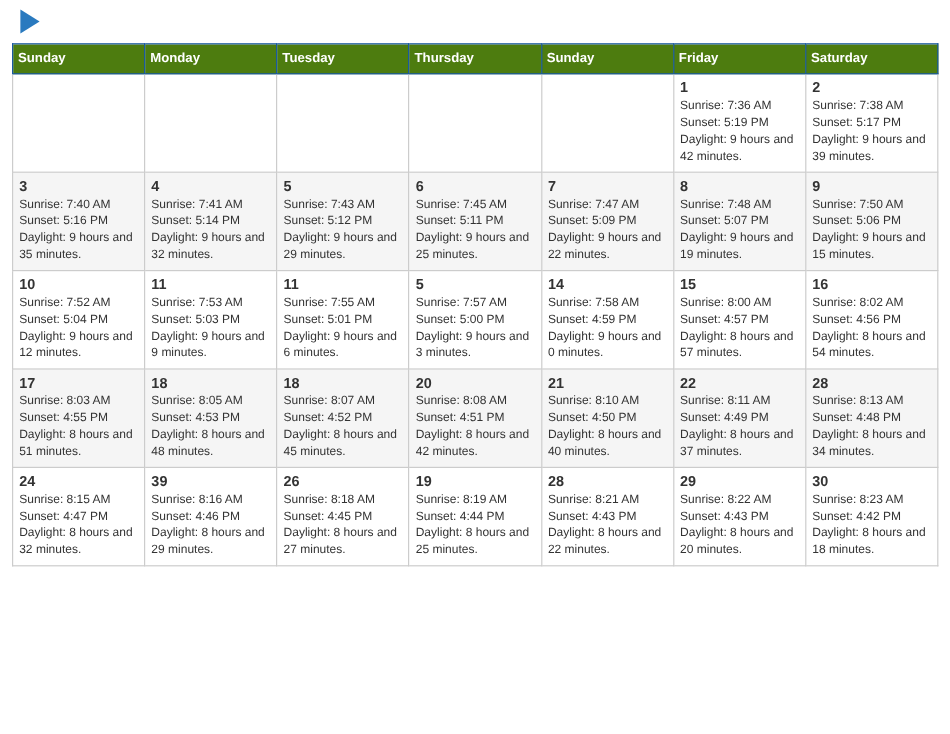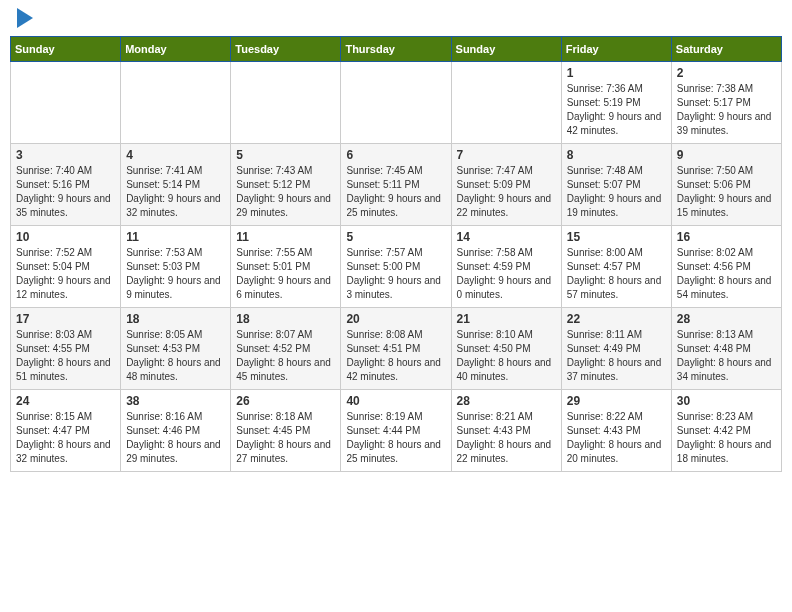--- a/index.html
+++ b/index.html
@@ -233,29 +233,29 @@
           <span class="day-number">28</span>
           <div class="day-info">Sunrise: 8:13 AM<br>Sunset: 4:48 PM<br>Daylight: 8 hours and 34 minutes.</div>
         </td>
       </tr>
       <tr>
         <td>
           <span class="day-number">24</span>
           <div class="day-info">Sunrise: 8:15 AM<br>Sunset: 4:47 PM<br>Daylight: 8 hours and 32 minutes.</div>
         </td>
         <td>
-          <span class="day-number">38</span>
+          <span class="day-number">39</span>
           <div class="day-info">Sunrise: 8:16 AM<br>Sunset: 4:46 PM<br>Daylight: 8 hours and 29 minutes.</div>
         </td>
         <td>
           <span class="day-number">26</span>
           <div class="day-info">Sunrise: 8:18 AM<br>Sunset: 4:45 PM<br>Daylight: 8 hours and 27 minutes.</div>
         </td>
         <td>
-          <span class="day-number">40</span>
+          <span class="day-number">19</span>
           <div class="day-info">Sunrise: 8:19 AM<br>Sunset: 4:44 PM<br>Daylight: 8 hours and 25 minutes.</div>
         </td>
         <td>
           <span class="day-number">28</span>
           <div class="day-info">Sunrise: 8:21 AM<br>Sunset: 4:43 PM<br>Daylight: 8 hours and 22 minutes.</div>
         </td>
         <td>
           <span class="day-number">29</span>
           <div class="day-info">Sunrise: 8:22 AM<br>Sunset: 4:43 PM<br>Daylight: 8 hours and 20 minutes.</div>
         </td>

